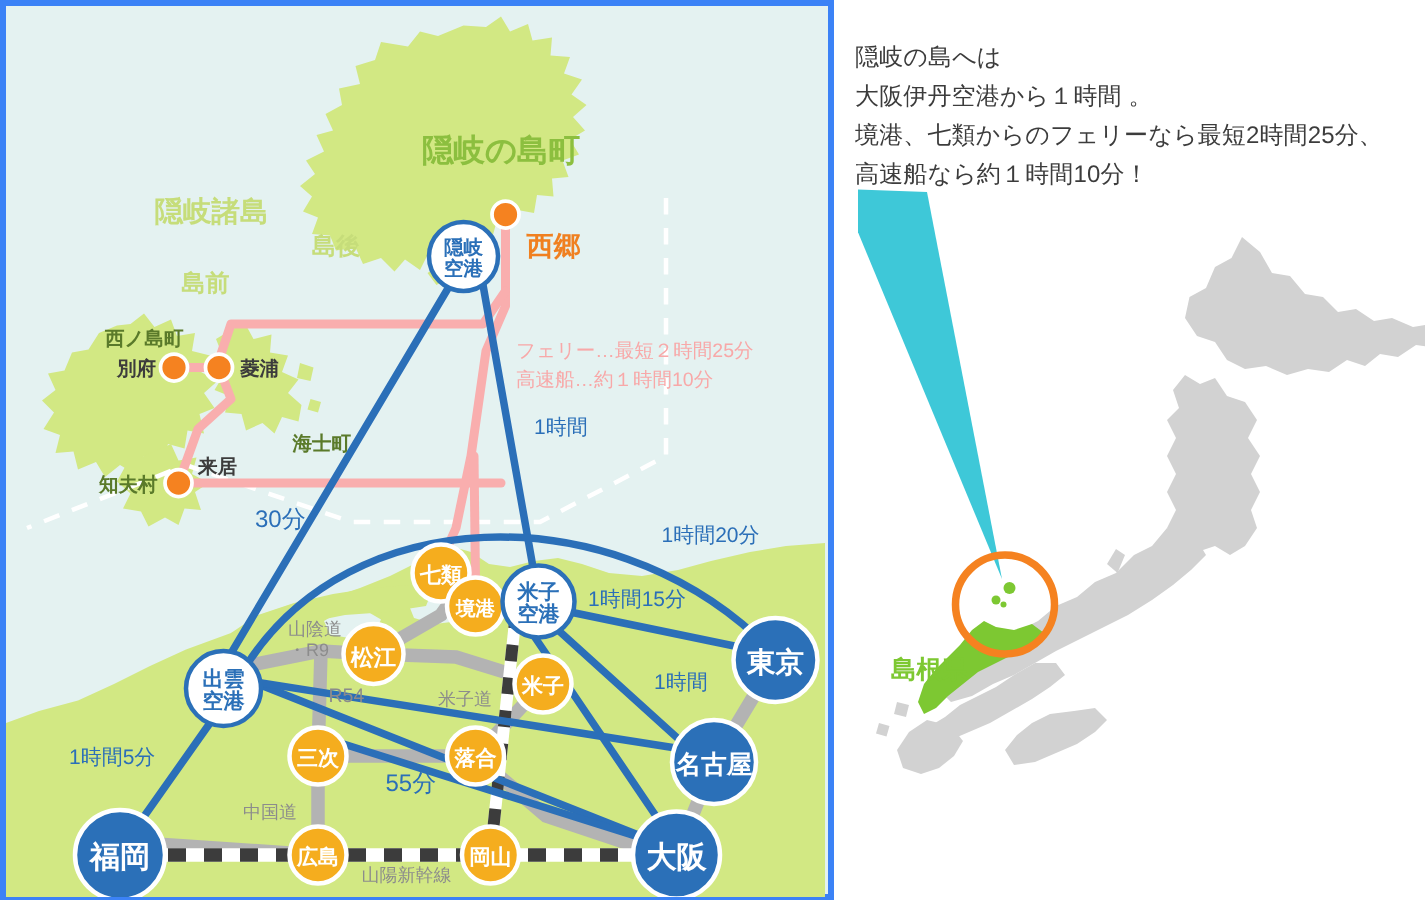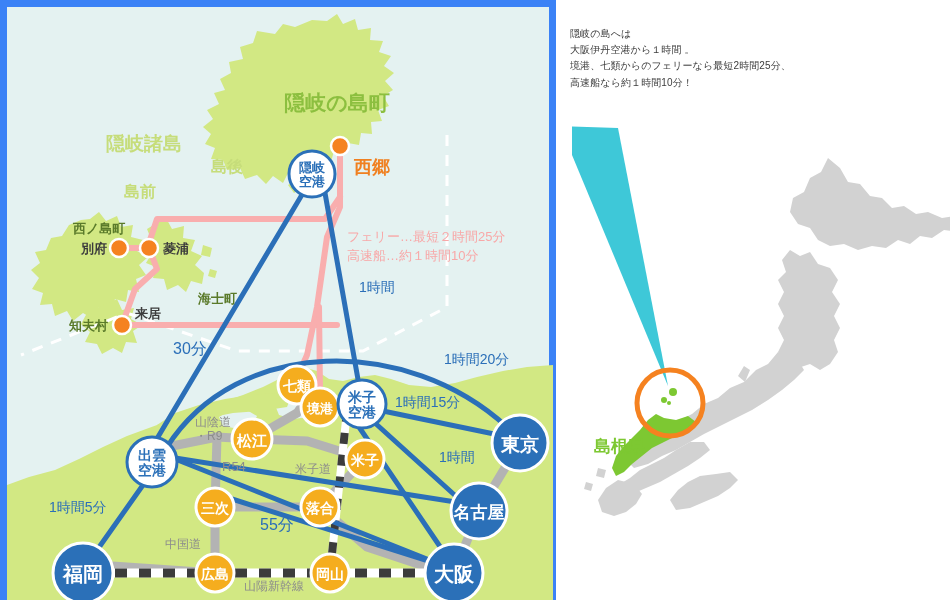--- a/index.html
+++ b/index.html
@@ -10,30 +10,30 @@
     font-family:"Liberation Sans","DejaVu Sans",sans-serif;
     overflow:hidden;
     position:relative;
   }
   #root{position:relative;width:950px;height:600px;}
 
   
   .access-map{
     position:absolute;left:0;top:0;width:556px;height:600px;
     background:#e4f2f1;
-    border:7px solid #3b82f6;
+    border:4px solid #3b82f6;
     box-sizing:border-box;
   }
   .access-map svg{position:absolute;left:0;top:0;}
 
   
   .right-col{position:absolute;left:556px;top:0;width:394px;height:600px;background:#fff;}
   .intro-text{
     position:absolute;left:14px;top:26px;width:380px;
-    font-size:10px;line-height:1.62;color:#3c3c3c;
+    font-size:16px;line-height:1.62;color:#3c3c3c;
     letter-spacing:.1px;white-space:pre-line;
   }
   .japan-map{position:absolute;left:16px;top:120px;width:394px;height:400px;}
   .japan-map svg{position:absolute;left:0;top:0;}
 
   
   text{font-family:"Liberation Sans","DejaVu Sans",sans-serif;}
 </style>
 </head>
 <body>

